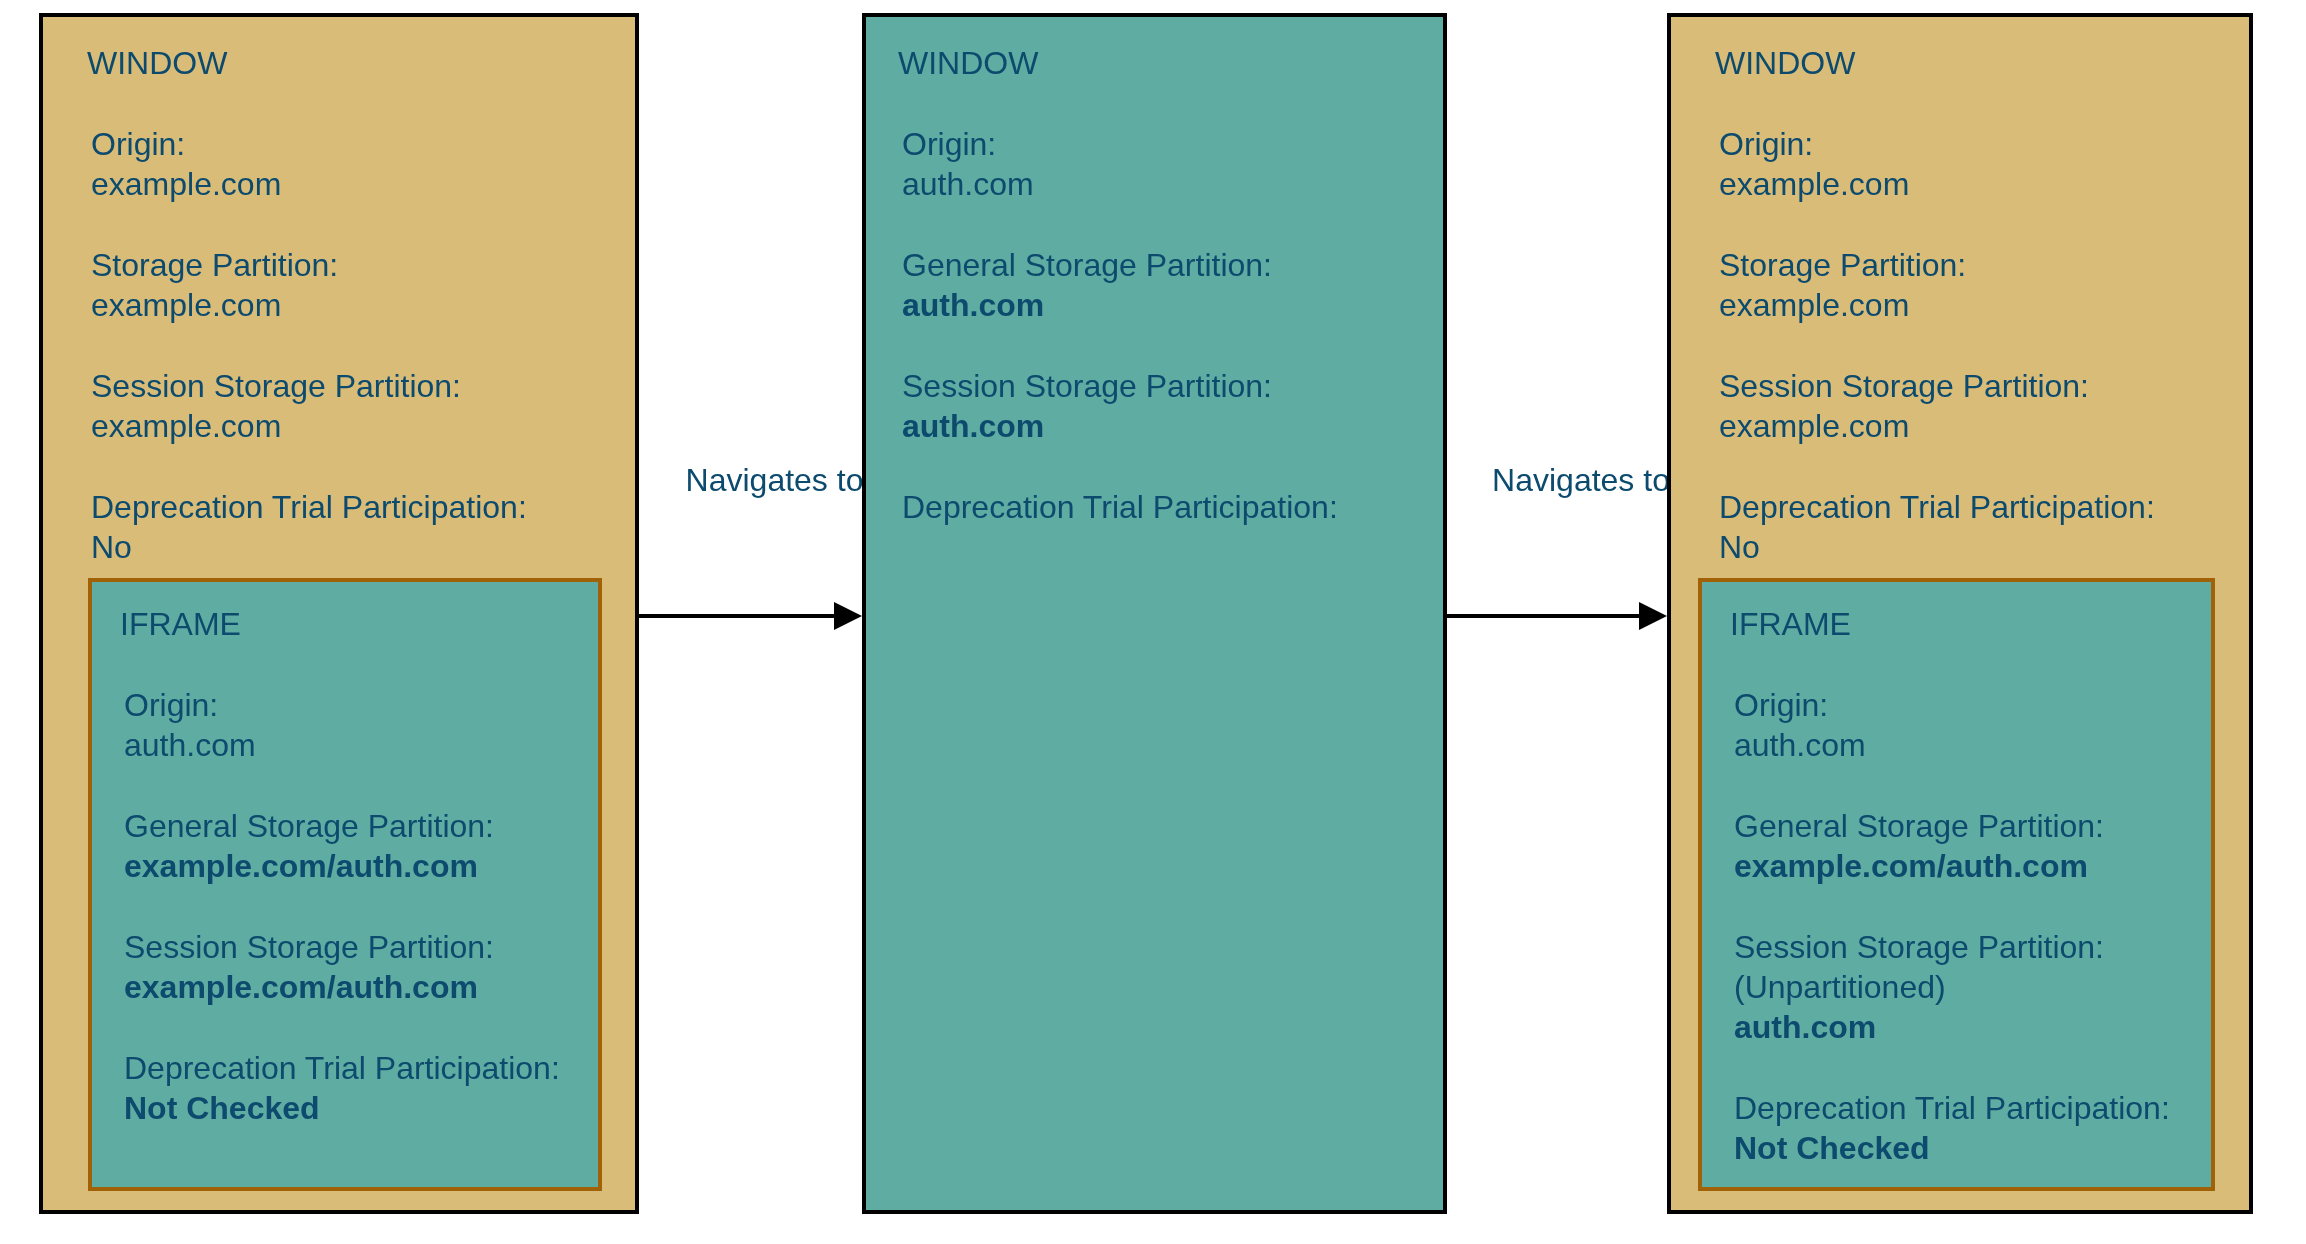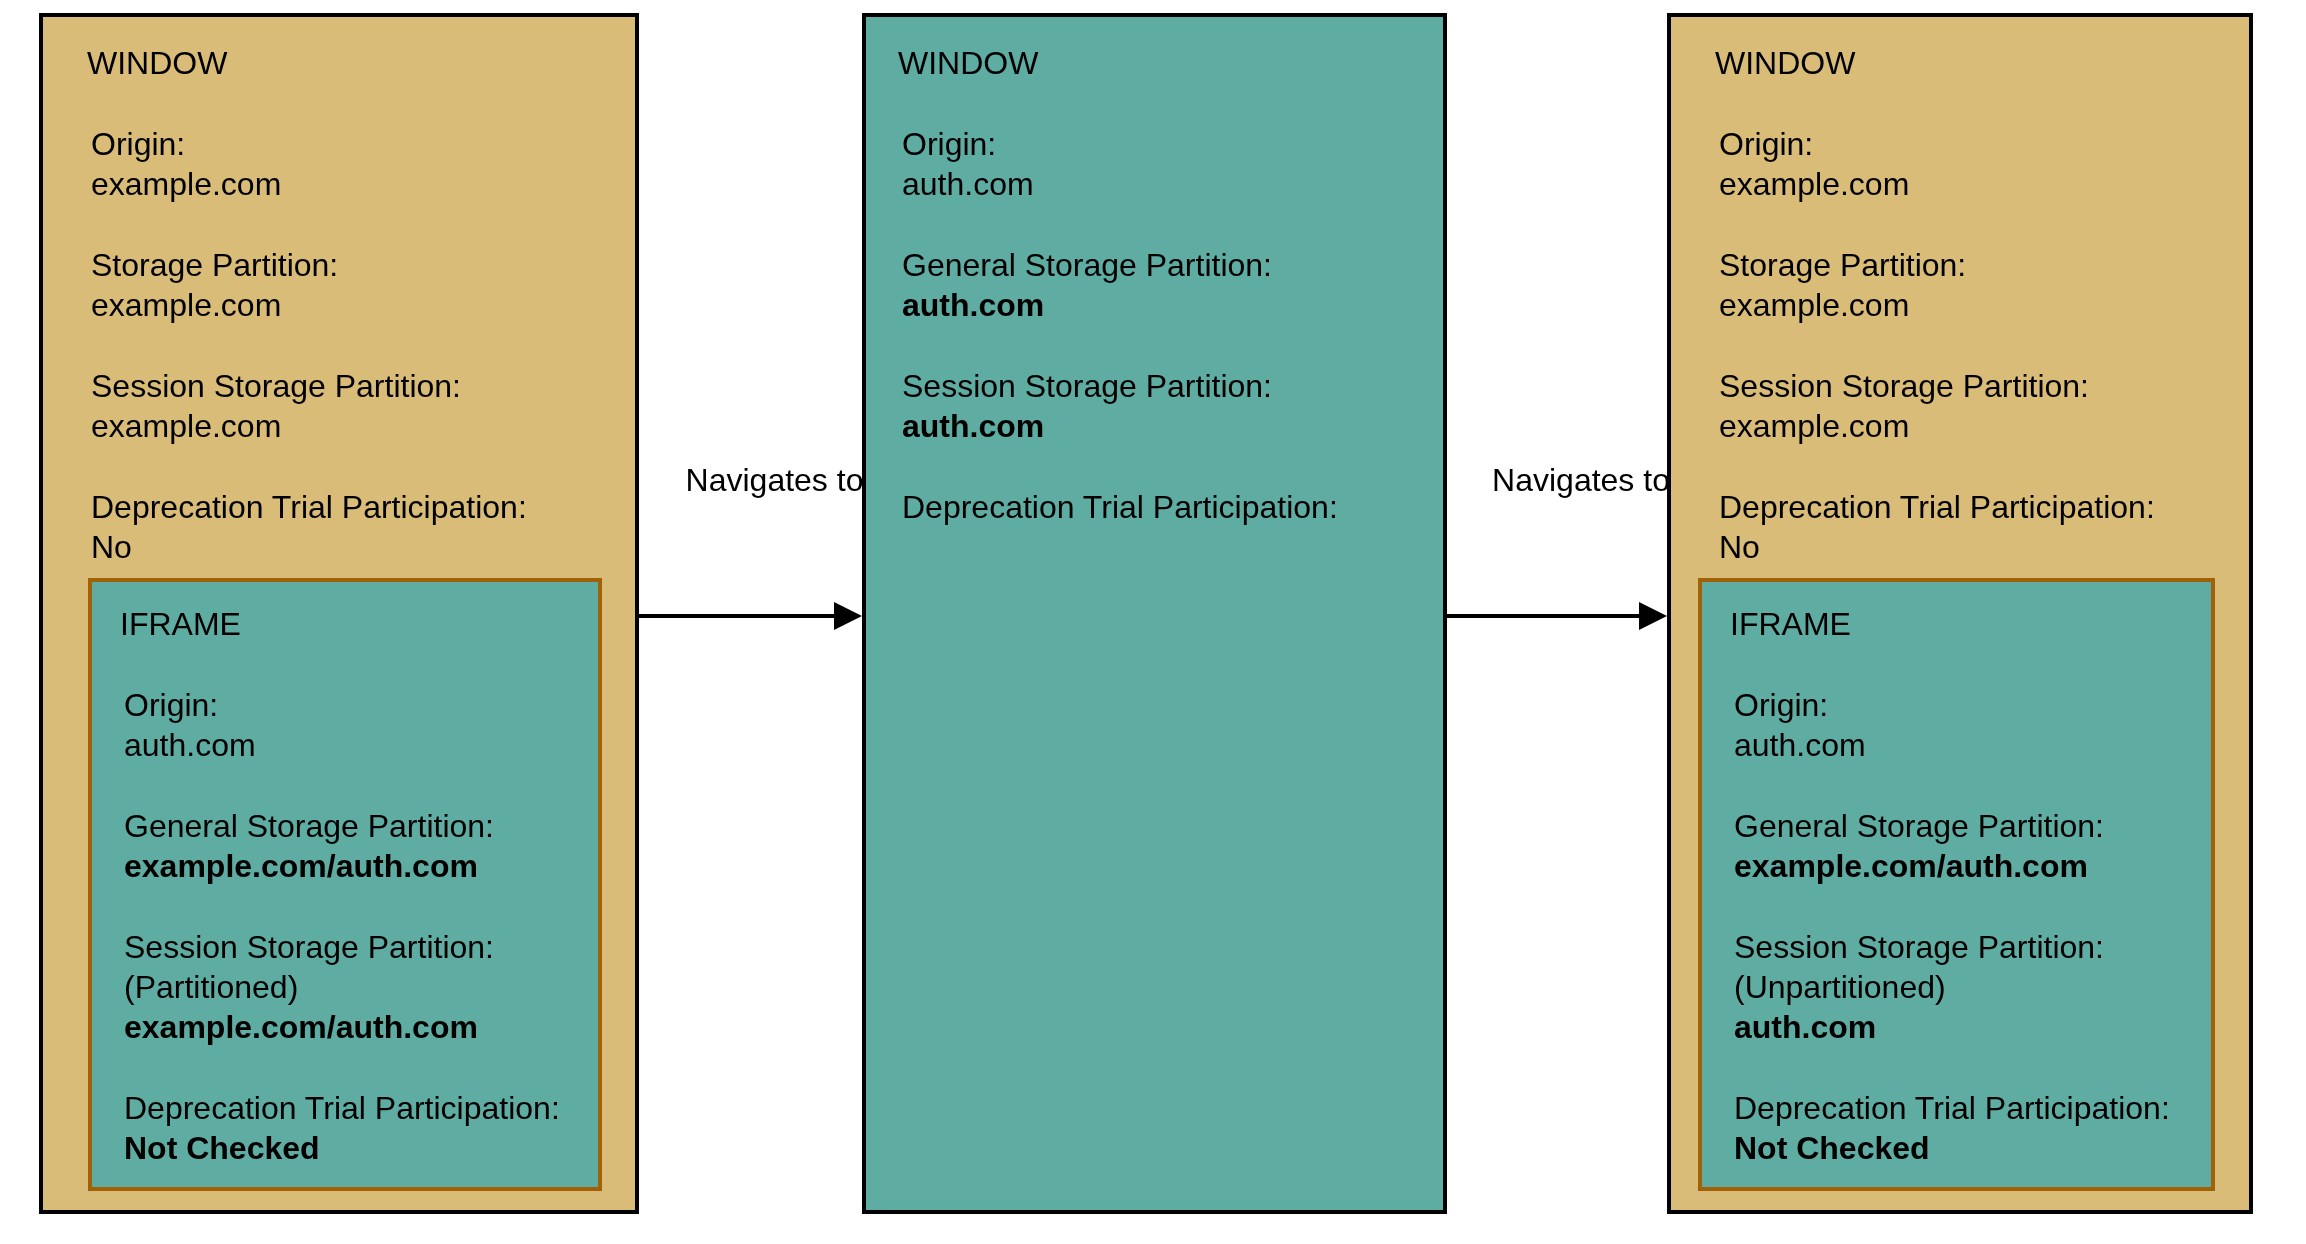--- a/index.html
+++ b/index.html
@@ -8,21 +8,21 @@
     background: #ffffff;
   }
   .canvas {
     position: relative;
     width: 2306px;
     height: 1244px;
     background: #ffffff;
     font-family: "Liberation Sans", "DejaVu Sans", sans-serif;
     font-size: 32px;
     line-height: 40px;
-    color: #000000;
+    color: #0c4a6e;
     overflow: hidden;
   }
   .box {
     position: absolute;
     box-sizing: border-box;
     border: 4px solid #000000;
   }
   .window-tan  { background: #d9bc78; }
   .window-teal { background: #5facа2; }
   .window-teal, .iframe-box { background: #5faca2; }
@@ -100,21 +100,20 @@
       <div class="field">
         <div>Origin:</div>
         <div>auth.com</div>
       </div>
       <div class="field">
         <div>General Storage Partition:</div>
         <div class="bold">example.com/auth.com</div>
       </div>
       <div class="field">
         <div>Session Storage Partition:</div>
-        <div>(Partitioned)</div>
         <div class="bold">example.com/auth.com</div>
       </div>
       <div class="field">
         <div>Deprecation Trial Participation:</div>
         <div class="bold">Not Checked</div>
       </div>
     </div>
   </div>
 
   <div class="nav-label" id="nav-label-1">Navigates to</div>

